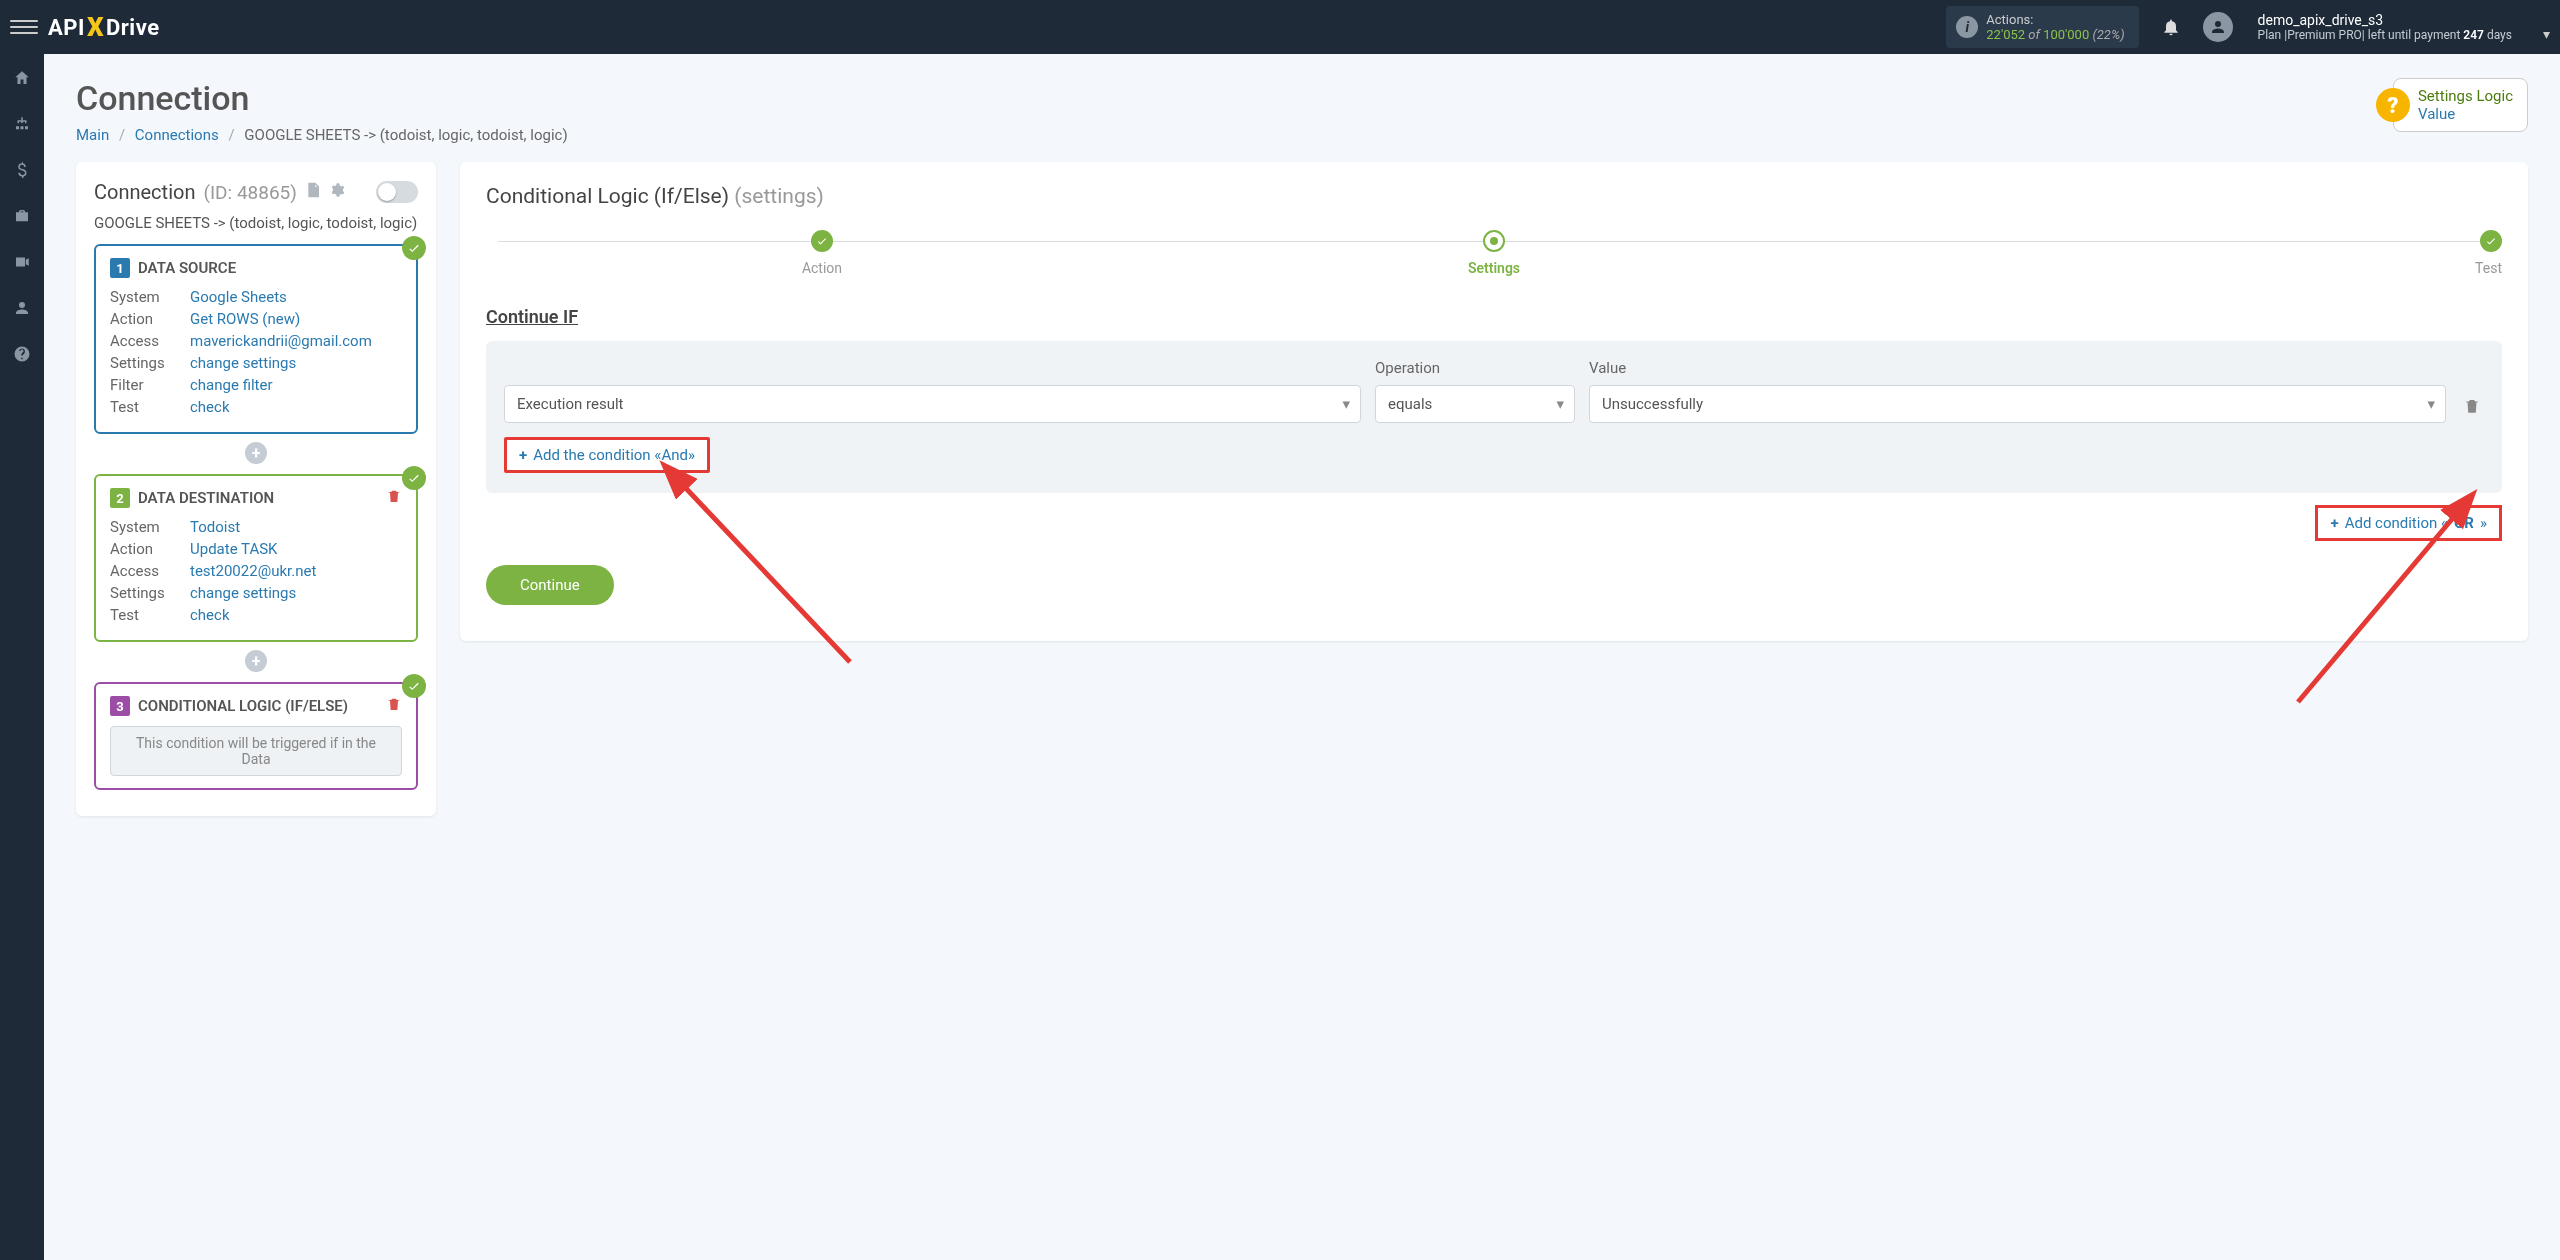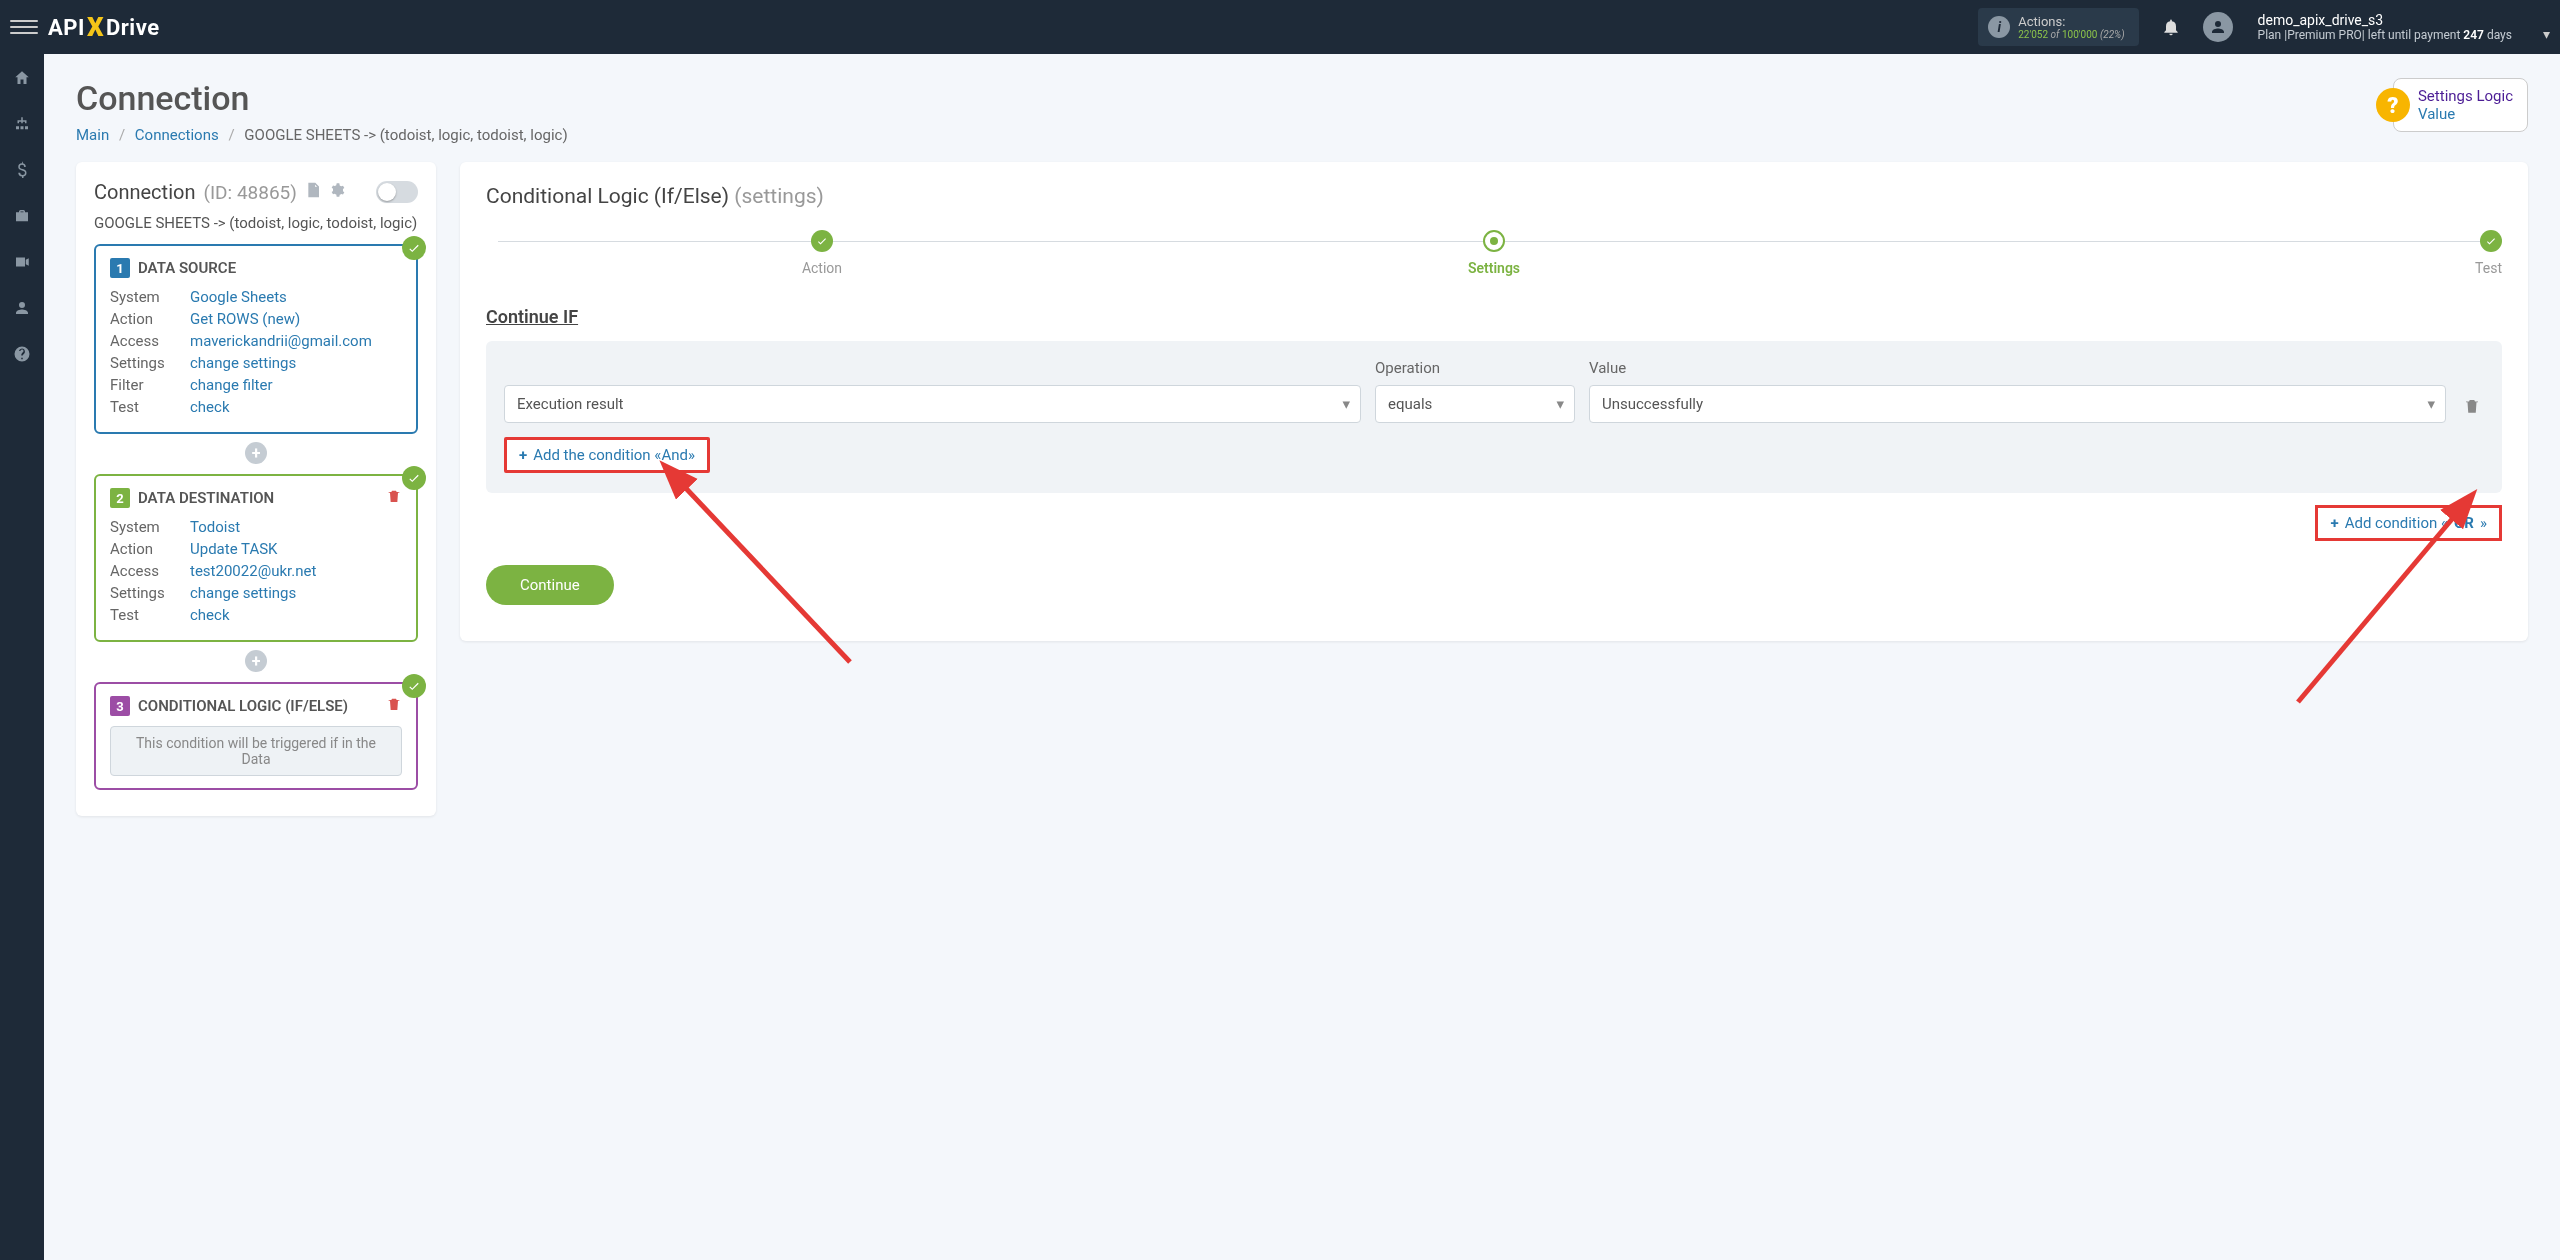--- a/index.html
+++ b/index.html
@@ -8,21 +8,21 @@
 .hamburger { width:28px; height:28px; display:flex; flex-direction:column; justify-content:center; gap:4px; cursor:pointer; margin-right:10px; }
 .hamburger span { display:block; height:2px; background:#ccc; border-radius:1px; }
 .logo { display:flex; align-items:center; font-weight:700; font-size:22px; letter-spacing:0.5px; }
 .logo .api { color:#fff; }
 .logo .x { color:#f5c518; font-weight:900; padding:0 2px; position:relative; font-size:26px; }
 .logo .drive { color:#fff; }
 .topbar-spacer { flex:1; }
 .actions-box { background:#2a3a4a; border-radius:4px; padding:6px 14px 6px 40px; position:relative; font-size:14px; margin-right:20px; }
 .actions-box .info-ico { position:absolute; left:10px; top:50%; transform:translateY(-50%); width:22px; height:22px; background:#8a97a3; border-radius:50%; display:flex; align-items:center; justify-content:center; font-weight:700; font-style:italic; color:#1e2a38; font-size:14px; }
 .actions-box .l1 { color:#ccc; font-size:13px; }
-.actions-box .l2 { font-size:10px; }
+.actions-box .l2 { font-size:13px; }
 .actions-box .used { color:#8bc34a; }
 .actions-box .of { color:#aaa; font-style:italic; }
 .actions-box .total { color:#8bc34a; }
 .actions-box .pct { color:#aaa; font-style:italic; }
 .bell { width:24px; height:24px; margin-right:20px; display:flex; align-items:center; justify-content:center; color:#ddd; cursor:pointer; }
 .bell svg { width:20px; height:20px; fill:#ddd; }
 .user-blk { display:flex; align-items:flex-end; gap:25px; color:#fff; font-size:14px; cursor:pointer; }
 .avatar { width:30px; height:30px; background:#8a97a3; border-radius:50%; display:flex; align-items:center; justify-content:center; }
 .avatar svg { width:18px; height:18px; fill:#1e2a38; }
 .user-text .un { font-size:14px; }
@@ -33,21 +33,21 @@
 .leftbar .nav-ico { width:24px; height:24px; display:flex; align-items:center; justify-content:center; color:#8a97a3; cursor:pointer; }
 .leftbar .nav-ico svg { width:18px; height:18px; fill:#8a97a3; }
 .page { margin-left:44px; padding:24px 32px; }
 .page-head { display:flex; align-items:flex-start; justify-content:space-between; margin-bottom:18px; }
 .title-blk h1 { font-size:34px; font-weight:500; color:#555; margin-bottom:8px; }
 .bcrumb { font-size:15px; color:#666; }
 .bcrumb a { color:#2a7ab0; text-decoration:none; }
 .bcrumb .sep { color:#aaa; padding:0 6px; }
 .help-box { background:#fff; border:1px solid #ccc; border-radius:8px; padding:8px 14px; position:relative; font-size:15px; }
 .help-ico { position:absolute; left:-18px; top:50%; transform:translateY(-50%); width:34px; height:34px; background:#f8b500; border-radius:50%; display:flex; align-items:center; justify-content:center; color:#fff; font-weight:900; font-size:22px; }
-.help-box .t1 { color:#4c1d95; margin-left:10px; }
+.help-box .t1 { color:#4d7c0f; margin-left:10px; }
 .help-box .t2 { color:#2a7ab0; margin-left:10px; cursor:pointer; }
 .cols { display:flex; gap:24px; align-items:flex-start; }
 .side-panel { width:360px; background:#fff; border-radius:6px; box-shadow:0 1px 3px rgba(0,0,0,0.08); padding:18px; }
 .sp-head { display:flex; align-items:center; gap:8px; margin-bottom:10px; }
 .sp-head .ttl { font-size:20px; color:#444; }
 .sp-head .idv { font-size:19px; color:#999; }
 .sp-head .doc-ico, .sp-head .gear-ico { color:#aaa; cursor:pointer; }
 .sp-head .doc-ico svg, .sp-head .gear-ico svg { width:16px; height:16px; fill:#b0b7bf; }
 .toggle { width:42px; height:22px; background:#d6dbe0; border-radius:11px; position:relative; margin-left:auto; cursor:pointer; }
 .toggle::after { content:""; position:absolute; width:18px; height:18px; background:#fff; border-radius:50%; top:2px; left:2px; box-shadow:0 1px 2px rgba(0,0,0,0.3);}

